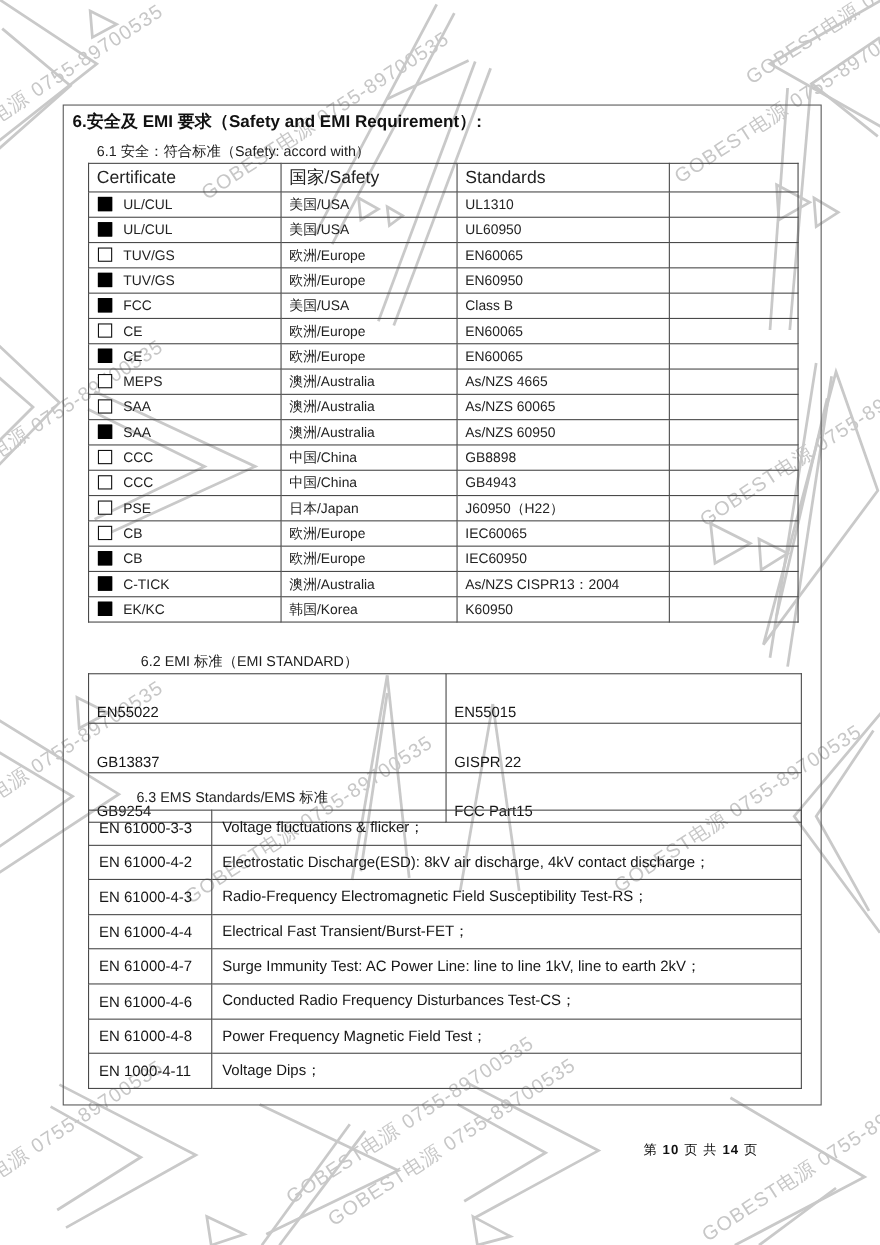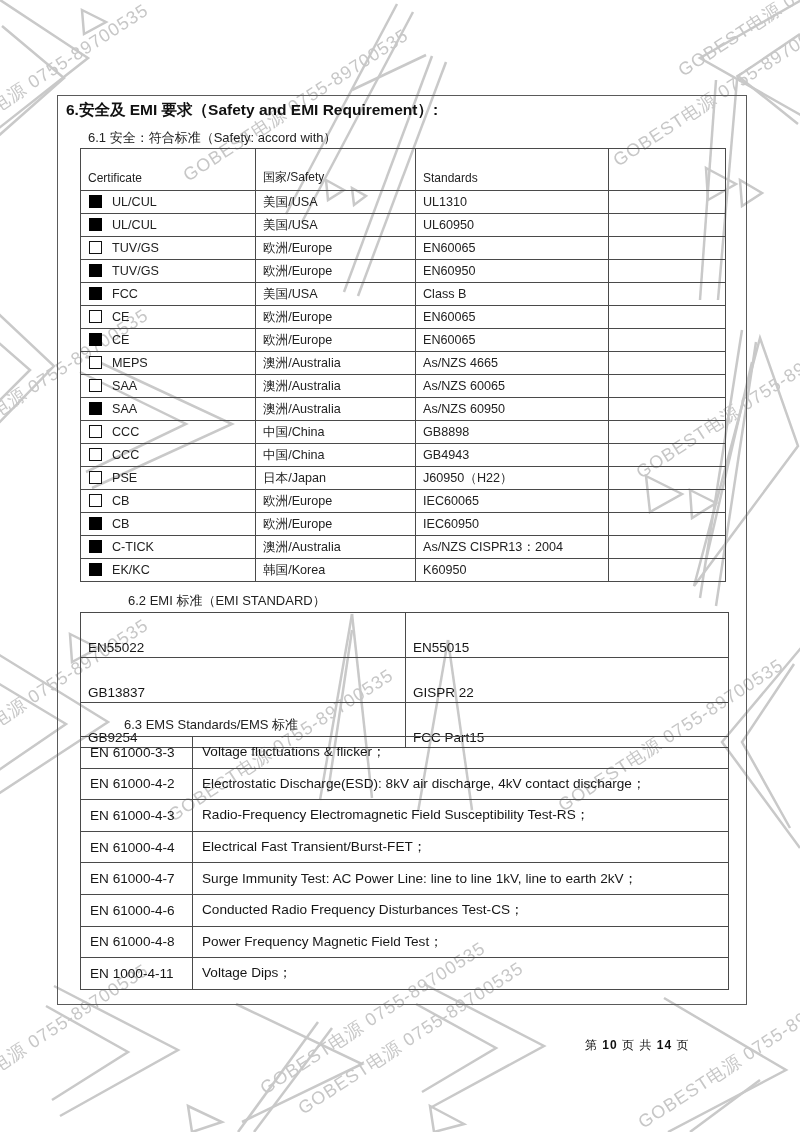--- a/index.html
+++ b/index.html
@@ -12,21 +12,21 @@
   .wm-svg{position:absolute;left:0;top:0;}
   
   .content{position:absolute;inset:0;z-index:1;}
   .outer-box{position:absolute;left:57px;top:95px;width:688px;height:908px;border:1px solid #5a5a5a;}
   .doc-title{position:absolute;left:66px;top:100px;font-size:15.5px;font-weight:bold;color:#111;text-align:right;}
   .sec-heading{position:absolute;font-size:13px;color:#222;}
   table{border-collapse:collapse;background:transparent;}
   td,th{border:1px solid #4a4a4a;background:transparent;}
   
   .safety-table{position:absolute;left:80px;top:148px;width:645px;table-layout:fixed;}
-  .safety-table th{height:25px;font-size:12px;font-weight:normal;text-align:left;padding:16px 0 0 7px;color:#222;}
+  .safety-table th{height:25px;font-size:16px;font-weight:normal;text-align:left;padding:0 0 0 7px;color:#222;}
   .safety-table td{height:22px;font-size:12.6px;padding:0 0 0 7px;color:#222;}
   .checkbox{display:inline-block;width:13px;height:13px;border:1.5px solid #111;box-sizing:border-box;
             vertical-align:-2px;margin:0 10px 0 1px;background:#fff;}
   .checkbox.checked{background:#000;border-color:#000;}
   
   .emi-table{position:absolute;left:80px;top:612px;width:648px;table-layout:fixed;}
   .emi-table td{height:32px;font-size:13.5px;padding:10px 0 2px 7px;vertical-align:bottom;color:#161616;}
   
   .ems-table{position:absolute;left:80px;top:736px;width:648px;table-layout:fixed;}
   .ems-table td{height:30.6px;font-size:13.6px;padding:0 0 0 9px;vertical-align:middle;color:#161616;}

